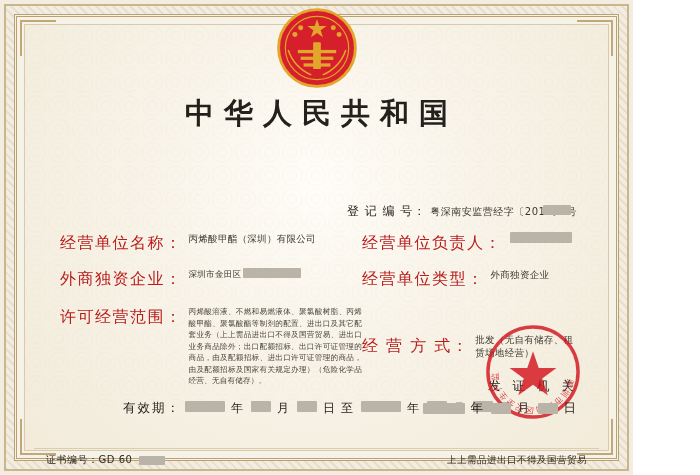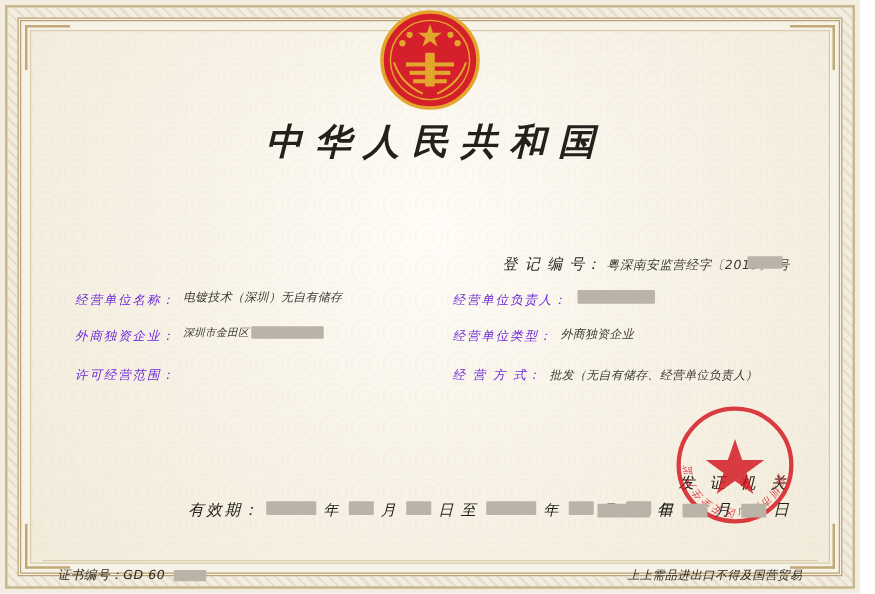--- a/index.html
+++ b/index.html
@@ -5,25 +5,24 @@
   html, body {
     margin: 0;
     padding: 0;
     background: #ffffff;
   }
   body {
     font-family: "DejaVu Sans", "Liberation Sans", sans-serif;
   }
   .page {
     position: relative;
-    width: 688px;
+    width: 633px;
     height: 475px;
     overflow: hidden;
     background: #f3ece0;
-    font-style: italic;
   }
 
   
   .frame-outer {
     position: absolute;
     left: 4px; top: 4px; right: 4px; bottom: 4px;
     border: 2px solid #c8b68d;
     background:
       repeating-linear-gradient(45deg,
         rgba(200,182,141,0.25) 0px,
@@ -127,22 +126,22 @@
     right: 55px;
     top: 232px;
   }
   .row {
     display: flex;
     margin-bottom: 14px;
   }
   .col-l { width: 302px; display: flex; }
   .col-r { flex: 1; display: flex; }
   .f-label {
-    font-size: 10px;
-    color: #6d28d9;
+    font-size: 16px;
+    color: #b91c1c;
     white-space: nowrap;
     letter-spacing: 1.5px;
     padding-top: 1px;
   }
   .f-value {
     font-size: 9.5px;
     color: #3c3830;
     margin-left: 6px;
     line-height: 13px;
     letter-spacing: .3px;
@@ -280,21 +279,21 @@
     <span class="reg-label">登 记 编 号：</span>
     <span class="reg-value">粤深南安监营经字〔2015〕    号</span>
     <span class="redact" style="width:28px;height:10px;margin-left:-34px;"></span>
   </div>
 
   <div class="form">
 
     <div class="row">
       <div class="col-l">
         <span class="f-label">经营单位名称：</span>
-        <span class="f-value">    电镀技术（深圳）无自有储存</span>
+        <span class="f-value">    丙烯酸甲酯（深圳）有限公司</span>
       </div>
       <div class="col-r">
         <span class="f-label">经营单位负责人：</span>
         <span class="redact" style="width:62px;height:11px;margin-left:8px;"></span>
       </div>
     </div>
 
     <div class="row">
       <div class="col-l">
         <span class="f-label">外商独资企业：</span>
@@ -303,24 +302,25 @@
       </div>
       <div class="col-r">
         <span class="f-label">经营单位类型：</span>
         <span class="f-value">外商独资企业</span>
       </div>
     </div>
 
     <div class="row scope-row">
       <div class="col-l">
         <span class="f-label">许可经营范围：</span>
-      </div>
-      <div class="col-r" style="align-items:flex-end;">
+        <span class="scope-text">丙烯酸溶液、不燃和易燃液体、聚氯酸树脂、丙烯酸甲酯、聚氯酸酯等制剂的配置、进出口及其它配套业务（上上需品进出口不得及国营贸易、进出口业务商品除外；出口配额招标、出口许可证管理的商品，由及配额招标、进出口许可证管理的商品，由及配额招标及国家有关规定办理）（危险化学品经营、无自有储存）。</span>
+      </div>
+      <div class="col-r" style="align-items:center;">
         <span class="f-label">经 营 方 式：</span>
-        <span class="f-value">批发（无自有储存、经营单位负责人）</span>
+        <span class="f-value">批发（无自有储存、租赁场地经营）</span>
       </div>
     </div>
 
   </div>
 
   <div class="issuer">发 证 机 关</div>
 
   <svg class="seal" viewBox="0 0 120 120">
     <circle cx="60" cy="60" r="52" fill="none" stroke="#d3141e" stroke-width="4"></circle>
     <polygon fill="#d3141e" points="60,36 66.6,55.4 87,55.4 70.6,67.4 77,86.8 60,74.8 43,86.8 49.4,67.4 33,55.4 53.4,55.4"></polygon>

